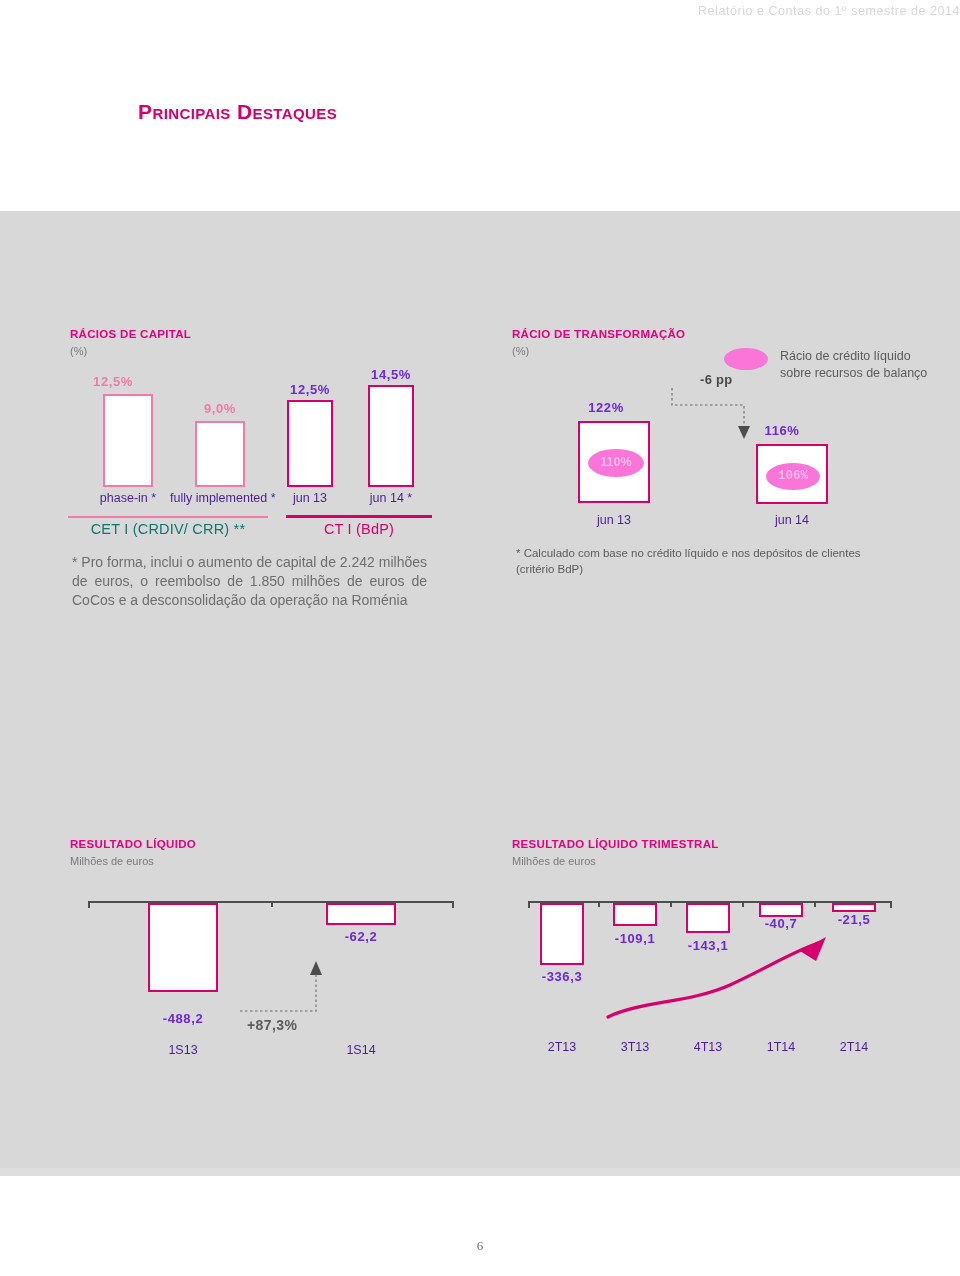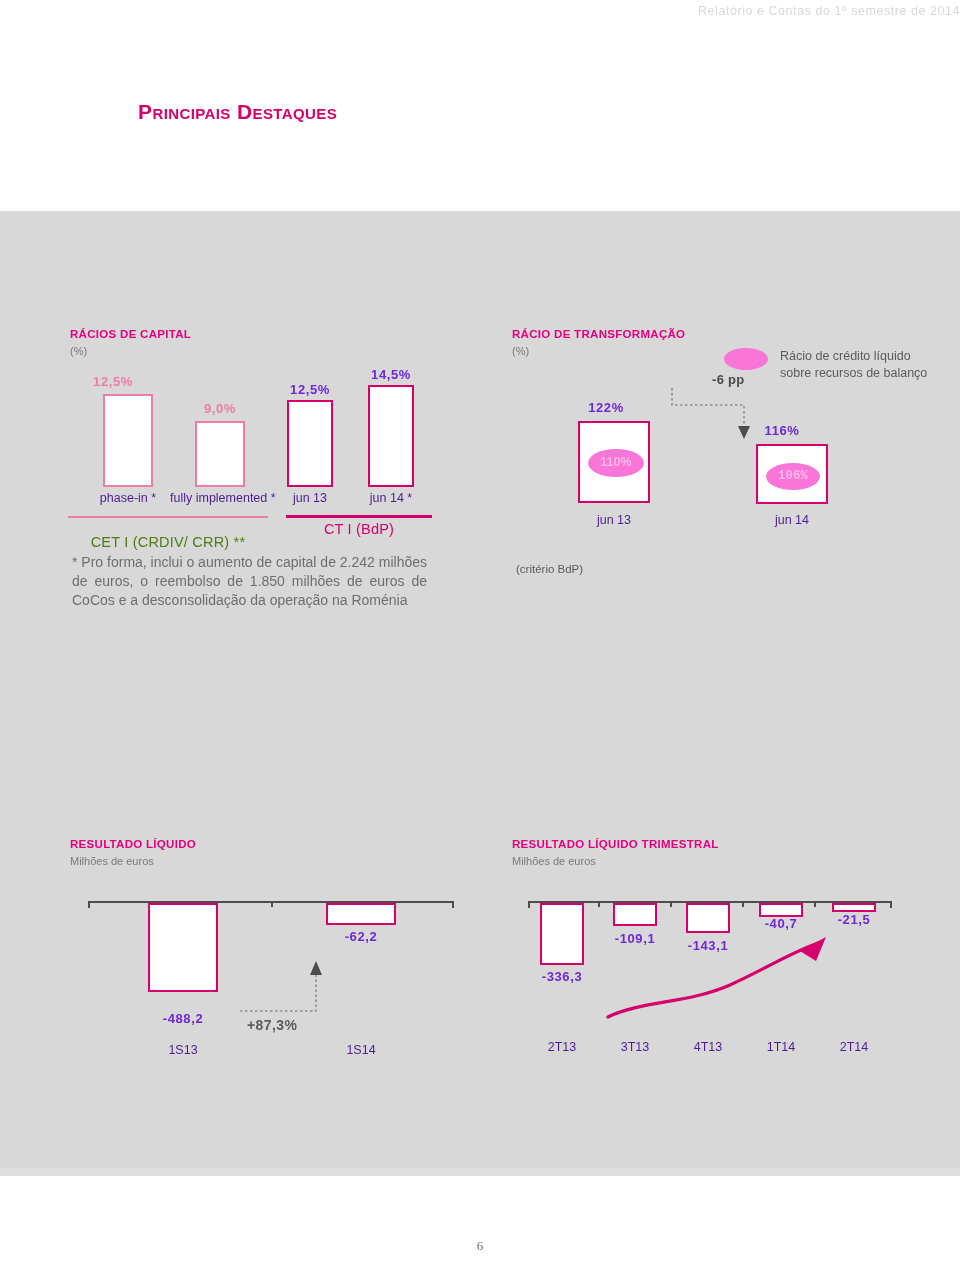--- a/index.html
+++ b/index.html
@@ -64,21 +64,21 @@
   }
 
   .group-rule { position: absolute; height: 2px; }
   .group-rule.light { background: #ef7ba8; }
   .group-rule.dark  { background: #d6006c; height: 2.5px; }
 
   .group-label {
     position: absolute; font-size: 14.5px; text-align: center;
     white-space: nowrap; letter-spacing: 0.2px;
   }
-  .group-label.light { color: #4d7c0f; margin-top: 13px; }
+  .group-label.light { color: #0f766e; }
   .group-label.dark  { color: #d6006c; }
 
   .footnote {
     position: absolute; color: #6e6e6e; font-size: 14px; line-height: 1.35;
   }
   .footnote.justify { text-align: justify; }
 
   
   .ellipse {
     position: absolute; border-radius: 50%; background: #f976d8;
@@ -154,38 +154,39 @@
 
   <div class="footnote justify" style="left:72px; top:553px; width:355px;">*   Pro forma, inclui o aumento de capital de 2.242 milhões de euros, o reembolso de 1.850 milhões de euros de CoCos e a desconsolidação da operação na Roménia</div>
 
   <div class="chart-title" style="left:512px; top:328px;">RÁCIO DE TRANSFORMAÇÃO</div>
   <div class="chart-unit" style="left:512px; top:345px;">(%)</div>
 
   <div class="ellipse" style="left:724px; top:348px; width:44px; height:22px;"></div>
   <div class="legend-text" style="left:780px; top:348px;">Rácio de crédito líquido</div>
   <div class="legend-text" style="left:780px; top:365px;">sobre recursos de balanço</div>
 
-  <div class="delta-label" style="left:700px; top:372px;margin-left:12px;">-6 pp</div>
+  <div class="delta-label" style="left:700px; top:372px;">-6 pp</div>
   <svg style="left:670px; top:386px; width:130px; height:60px;" viewBox="0 0 130 60">
     <path d="M2,2 L2,19 L74,19 L74,42" fill="none" stroke="#8d8d8d" stroke-width="1.6" stroke-dasharray="2.5,2.5"></path>
     <path d="M68,40 L80,40 L74,53 Z" fill="#4d4d4d"></path>
   </svg>
 
   <div class="bar-value dark" style="left:566px; top:400px; width:80px;">122%</div>
   <div class="bar dark" style="left:578px; top:421px; width:72px; height:82px;"></div>
   <div class="ellipse" style="left:588px; top:449px; width:56px; height:28px;"></div>
   <div class="ellipse-label" style="left:588px; top:455px; width:56px;">110%</div>
   <div class="cat-label" style="left:572px; top:513px; width:84px;">jun 13</div>
 
   <div class="bar-value dark" style="left:742px; top:423px; width:80px;">116%</div>
   <div class="bar dark" style="left:756px; top:444px; width:72px; height:60px;"></div>
   <div class="ellipse" style="left:766px; top:463px; width:54px; height:27px;"></div>
   <div class="ellipse-label" style="left:766px; top:469px; width:54px;font-family:Liberation Mono, monospace;">106%</div>
   <div class="cat-label" style="left:750px; top:513px; width:84px;">jun 14</div>
 
+  <div class="legend-text" style="left:516px; top:546px; font-size:11.5px;">* Calculado com base no crédito líquido e nos depósitos de clientes</div>
   <div class="legend-text" style="left:516px; top:562px; font-size:11.5px;">(critério BdP)</div>
 
   <div class="chart-title" style="left:70px; top:838px;">RESULTADO LÍQUIDO</div>
   <div class="chart-unit" style="left:70px; top:855px;">Milhões de euros</div>
 
   <div class="axis-line" style="left:88px; top:901px; width:366px;"></div>
   <div class="axis-tick" style="left:88px;  top:901px; height:7px;"></div>
   <div class="axis-tick" style="left:271px; top:901px; height:6px;"></div>
   <div class="axis-tick" style="left:452px; top:901px; height:7px;"></div>
 

